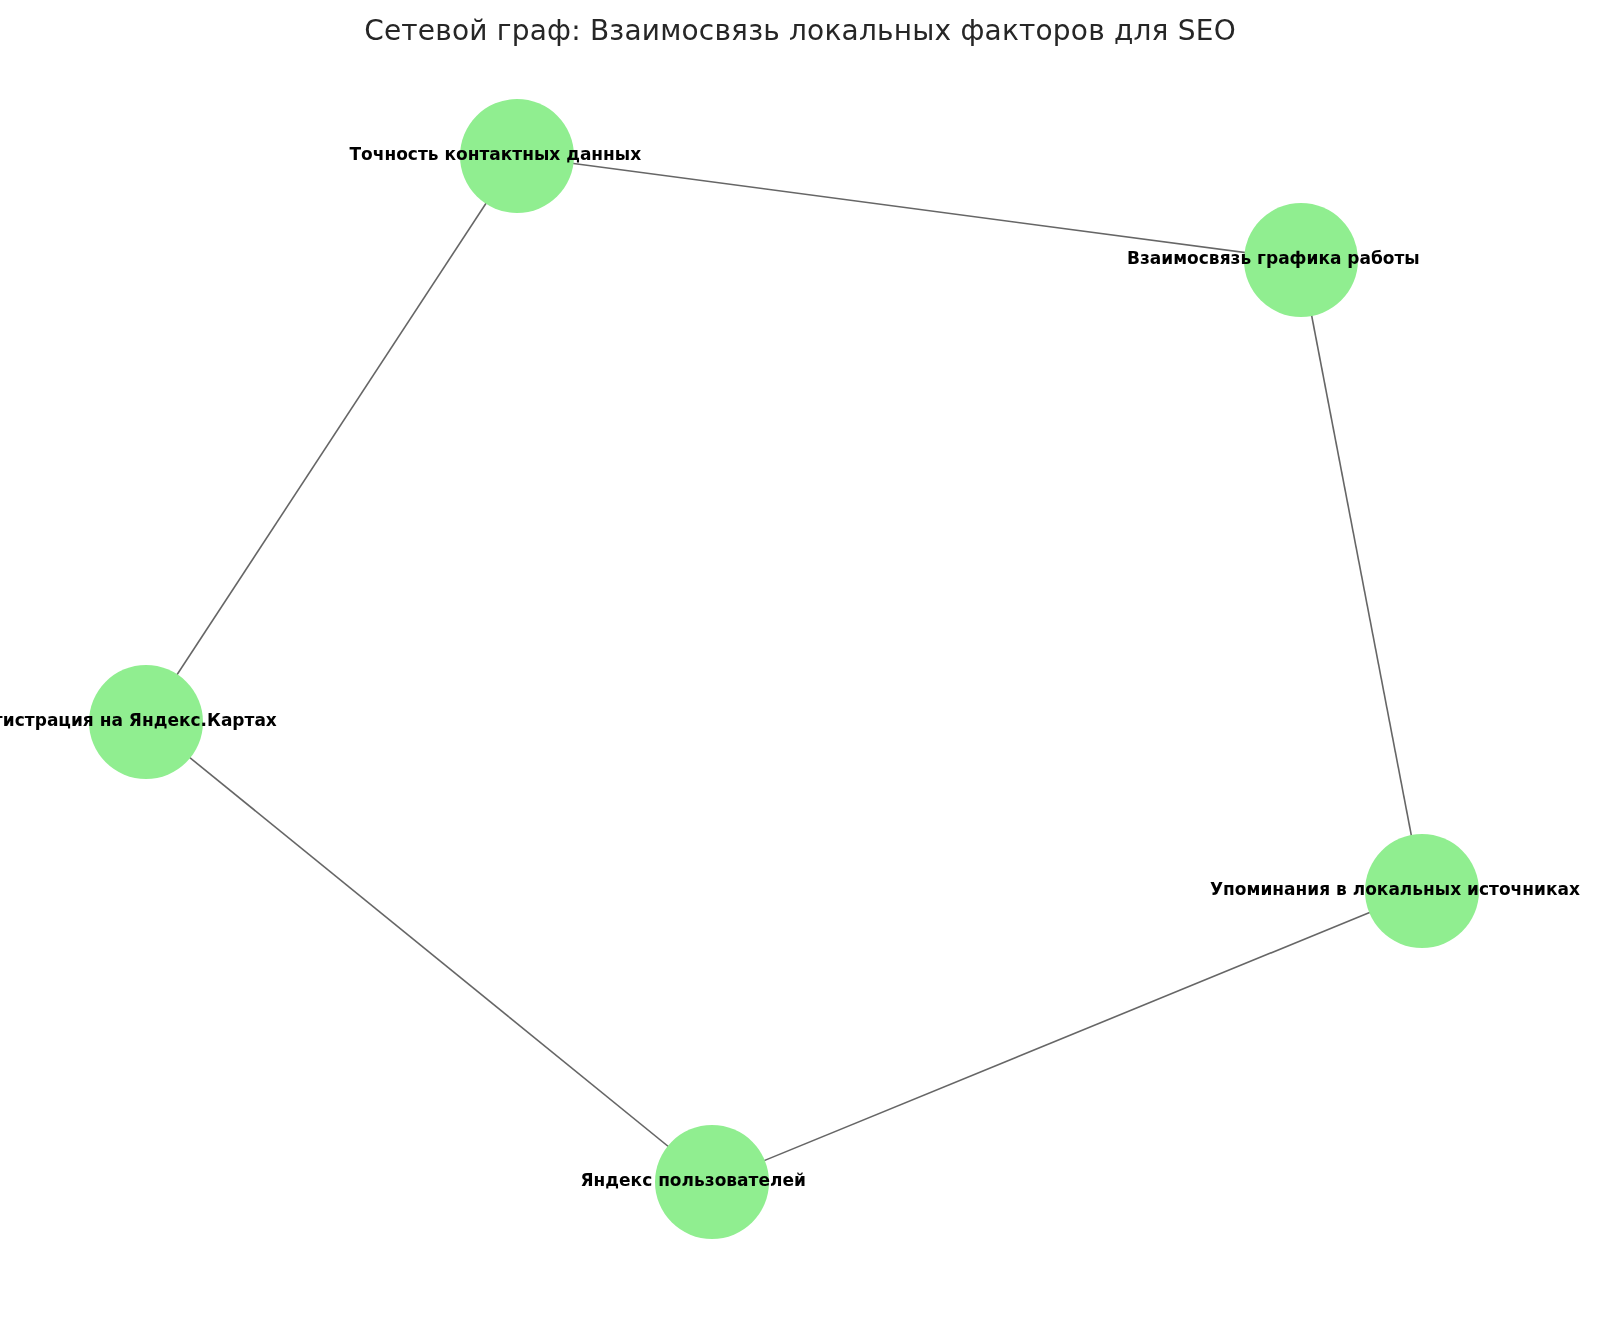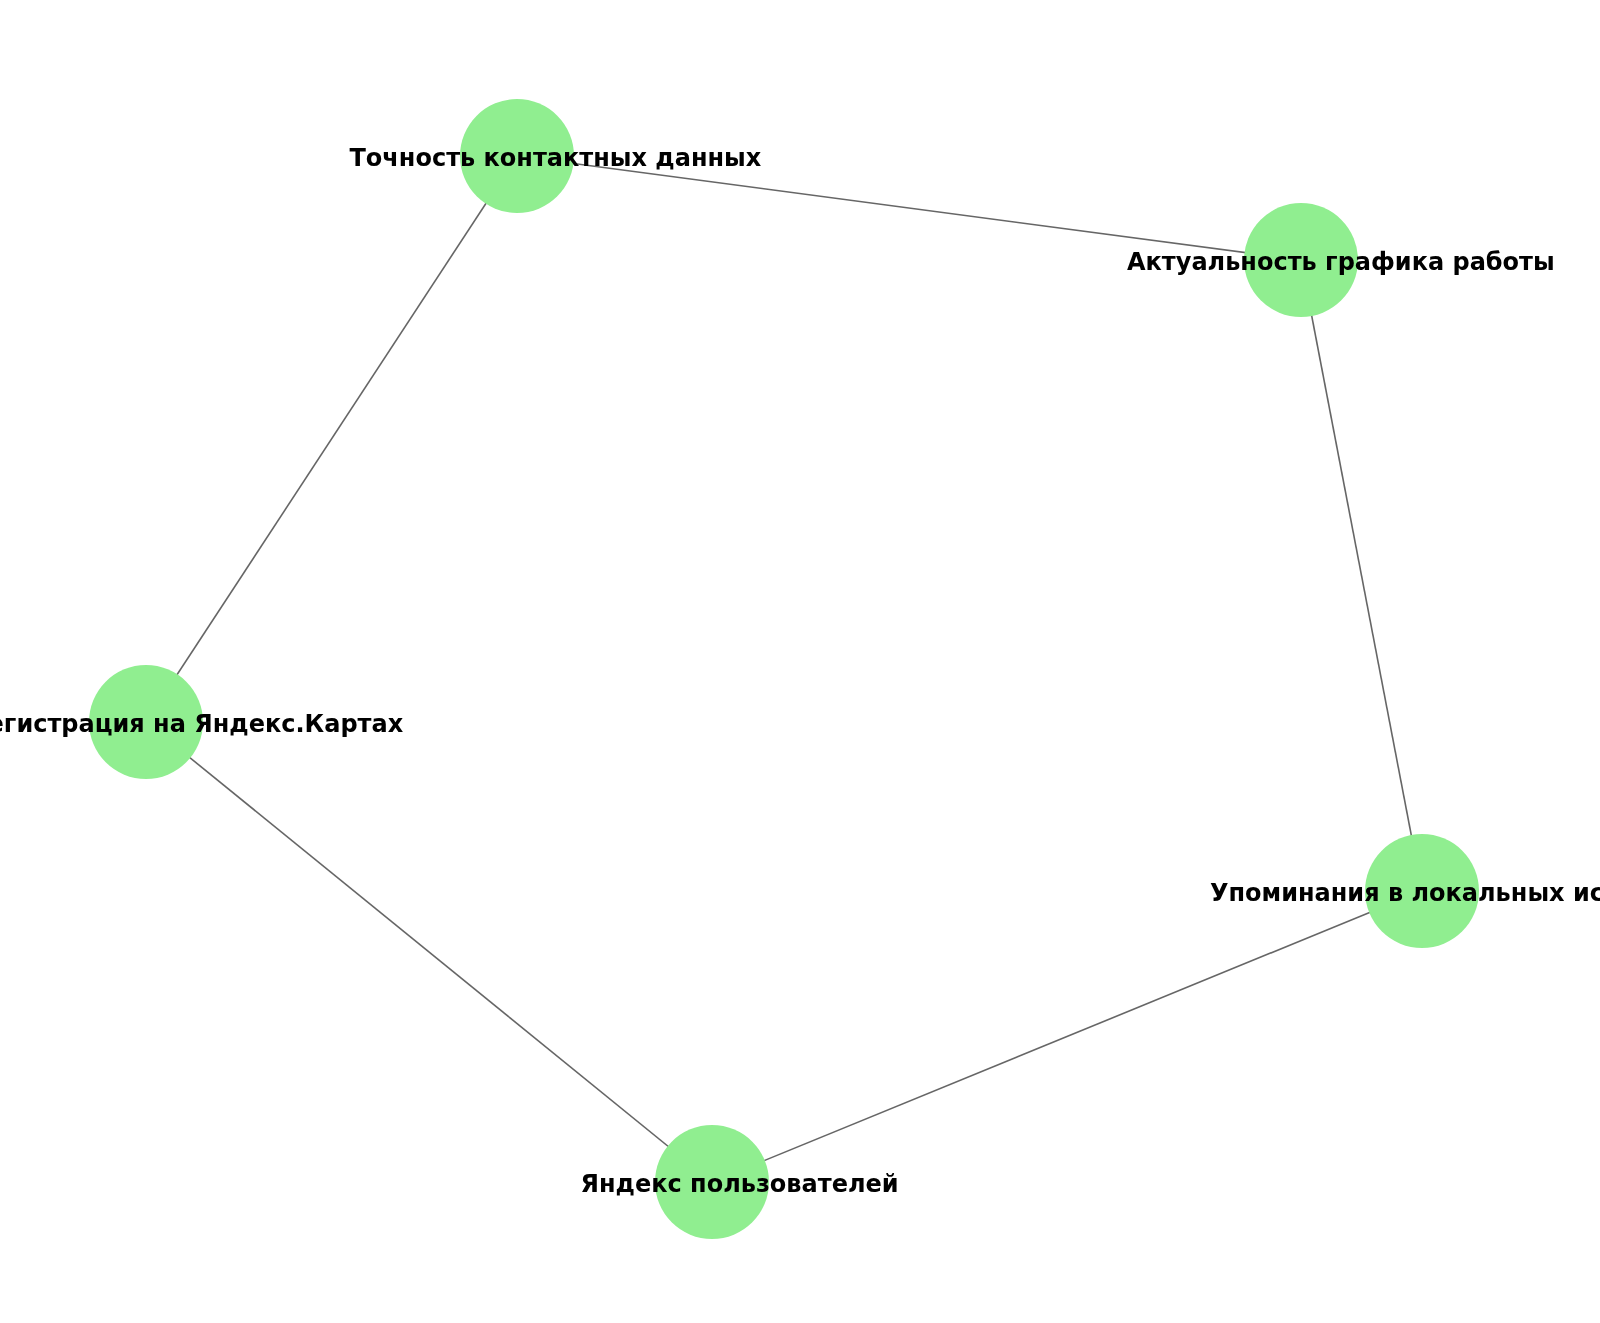--- a/index.html
+++ b/index.html
@@ -38,49 +38,50 @@
     height: 1323px;
   }
   .graph-node {
     position: absolute;
     border-radius: 50%;
     background: #90ee90;
   }
   .node-label {
     position: absolute;
     font-family: "DejaVu Sans", sans-serif;
-    font-size: 24px;
+    font-size: 17px;
     font-weight: 700;
     color: #000000;
     white-space: nowrap;
     line-height: 1;
   }
 </style>
 </head>
 <body>
 
 <div id="canvas">
 
+  <div id="graph-title">Сетевой граф: Взаимосвязь локальных факторов для SEO</div>
 
   <svg id="edge-layer" viewBox="0 0 1600 1323">
       <line x1="517" y1="156" x2="1301" y2="260" stroke="#666666" stroke-width="1.6"></line>
       <line x1="517" y1="156" x2="146" y2="722" stroke="#666666" stroke-width="1.6"></line>
       <line x1="1301" y1="260" x2="1422" y2="891" stroke="#666666" stroke-width="1.6"></line>
       <line x1="146" y1="722" x2="712" y2="1182" stroke="#666666" stroke-width="1.6"></line>
       <line x1="1422" y1="891" x2="712" y2="1182" stroke="#666666" stroke-width="1.6"></line>
     </svg>
 
   <div id="node-layer">
       <div class="graph-node" style="left: 460px; top: 99px; width: 114px; height: 114px; background: rgb(144, 238, 144);"></div>
       <div class="graph-node" style="left: 1244px; top: 203px; width: 114px; height: 114px; background: rgb(144, 238, 144);"></div>
       <div class="graph-node" style="left: 89px; top: 665px; width: 114px; height: 114px; background: rgb(144, 238, 144);"></div>
       <div class="graph-node" style="left: 1365px; top: 834px; width: 114px; height: 114px; background: rgb(144, 238, 144);"></div>
       <div class="graph-node" style="left: 655px; top: 1125px; width: 114px; height: 114px; background: rgb(144, 238, 144);"></div>
     </div>
   <div id="label-layer">
       <div class="node-label" style="color: rgb(0, 0, 0); left: 349.5px; top: 146px;">Точность контактных данных</div>
-      <div class="node-label" style="color: rgb(0, 0, 0); left: 1127px; top: 250px;">Актуальность графика работы</div>
+      <div class="node-label" style="color: rgb(0, 0, 0); left: 1127px; top: 250px;">Взаимосвязь графика работы</div>
       <div class="node-label" style="color: rgb(0, 0, 0); left: -30px; top: 712px;">Регистрация на Яндекс.Картах</div>
       <div class="node-label" style="color: rgb(0, 0, 0); left: 1210px; top: 881px;">Упоминания в локальных источниках</div>
       <div class="node-label" style="color: rgb(0, 0, 0); left: 580.5px; top: 1172px;">Яндекс пользователей</div>
     </div>
 
 </div>
 
 </body></html>

